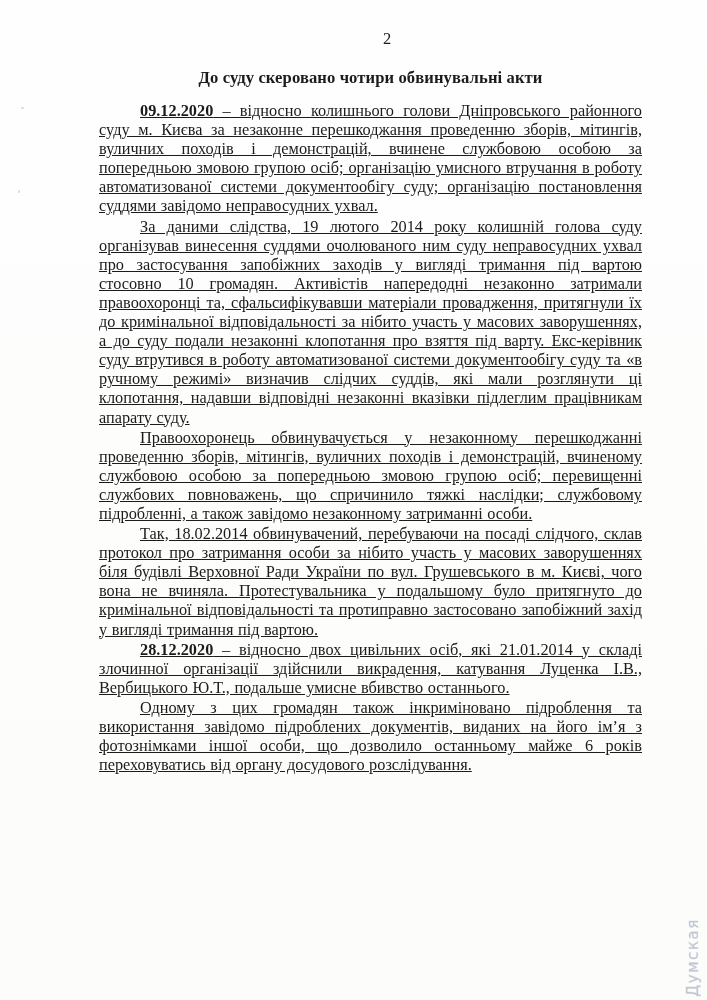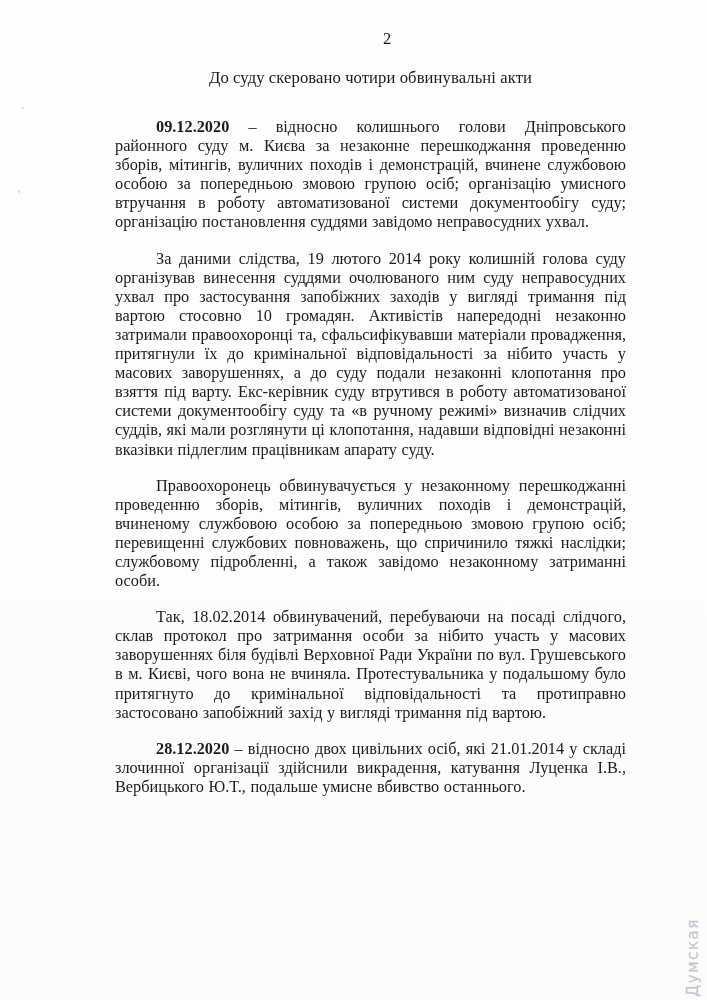--- a/index.html
+++ b/index.html
@@ -27,39 +27,40 @@
     text-align: center;
     font-size: 16.5px;
     line-height: 19px;
   }
   .heading {
     position: absolute;
     top: 68px;
     left: 98px;
     width: 545px;
     text-align: center;
-    font-weight: 400;
+    font-weight: 700;
     font-size: 16.6px;
     line-height: 19px;
     letter-spacing: 0.1px;
   }
   .doc-body {
     position: absolute;
     top: 100px;
     left: 98px;
     width: 545px;
     text-align: justify;
     font-size: 16.3px;
     line-height: 19.1px;
     word-spacing: 0.5px;
   }
   .para {
-    margin: 17px;
+    margin: 1px;
     padding: 0;
     text-indent: 41px;
+    text-decoration: underline;
   }
   .para strong {
     font-weight: 700;
   }
   .watermark {
     position: absolute;
     right: 5px;
     bottom: 3px;
     writing-mode: vertical-rl;
     transform: rotate(180deg);
@@ -85,19 +86,20 @@
   <div class="page-number">2</div>
 
   <div class="heading">До суду скеровано чотири обвинувальні акти</div>
 
   <div class="doc-body" id="doc-body">
       <p class="para"><strong>09.12.2020</strong> – відносно колишнього голови Дніпровського районного суду м. Києва за незаконне перешкоджання проведенню зборів, мітингів, вуличних походів і демонстрацій, вчинене службовою особою за попередньою змовою групою осіб; організацію умисного втручання в роботу автоматизованої системи документообігу суду; організацію постановлення суддями завідомо неправосудних ухвал.</p>
       <p class="para">За даними слідства, 19 лютого 2014 року колишній голова суду організував винесення суддями очолюваного ним суду неправосудних ухвал про застосування запобіжних заходів у вигляді тримання під вартою стосовно 10 громадян. Активістів напередодні незаконно затримали правоохоронці та, сфальсифікувавши матеріали провадження, притягнули їх до кримінальної відповідальності за нібито участь у масових заворушеннях, а до суду подали незаконні клопотання про взяття під варту. Екс-керівник суду втрутився в роботу автоматизованої системи документообігу суду та «в ручному режимі» визначив слідчих суддів, які мали розглянути ці клопотання, надавши відповідні незаконні вказівки підлеглим працівникам апарату суду.</p>
       <p class="para">Правоохоронець обвинувачується у незаконному перешкоджанні проведенню зборів, мітингів, вуличних походів і демонстрацій, вчиненому службовою особою за попередньою змовою групою осіб; перевищенні службових повноважень, що спричинило тяжкі наслідки; службовому підробленні, а також завідомо незаконному затриманні особи.</p>
       <p class="para">Так, 18.02.2014 обвинувачений, перебуваючи на посаді слідчого, склав протокол про затримання особи за нібито участь у масових заворушеннях біля будівлі Верховної Ради України по вул. Грушевського в м. Києві, чого вона не вчиняла. Протестувальника у подальшому було притягнуто до кримінальної відповідальності та протиправно застосовано запобіжний захід у вигляді тримання під вартою.</p>
       <p class="para"><strong>28.12.2020</strong> – відносно двох цивільних осіб, які 21.01.2014 у складі злочинної організації здійснили викрадення, катування Луценка І.В., Вербицького Ю.Т., подальше умисне вбивство останнього.</p>
+      <p class="para">Одному з цих громадян також інкриміновано підроблення та використання завідомо підроблених документів, виданих на його ім’я з фотознімками іншої особи, що дозволило останньому майже 6 років переховуватись від органу досудового розслідування.</p>
     </div>
 
   <span class="speck speck-1"></span>
   <span class="speck speck-2"></span>
 
   <div class="watermark">Думская</div>
 </div>
 
 </body></html>

